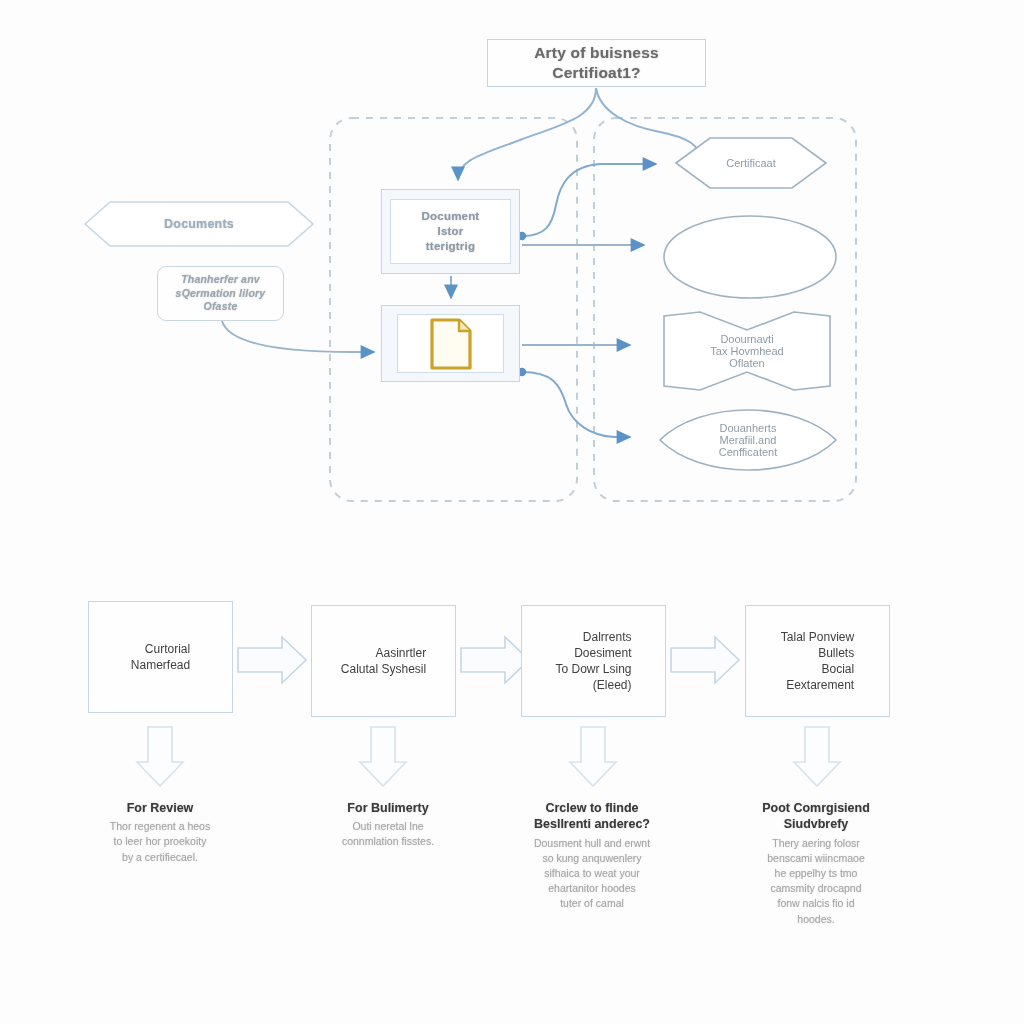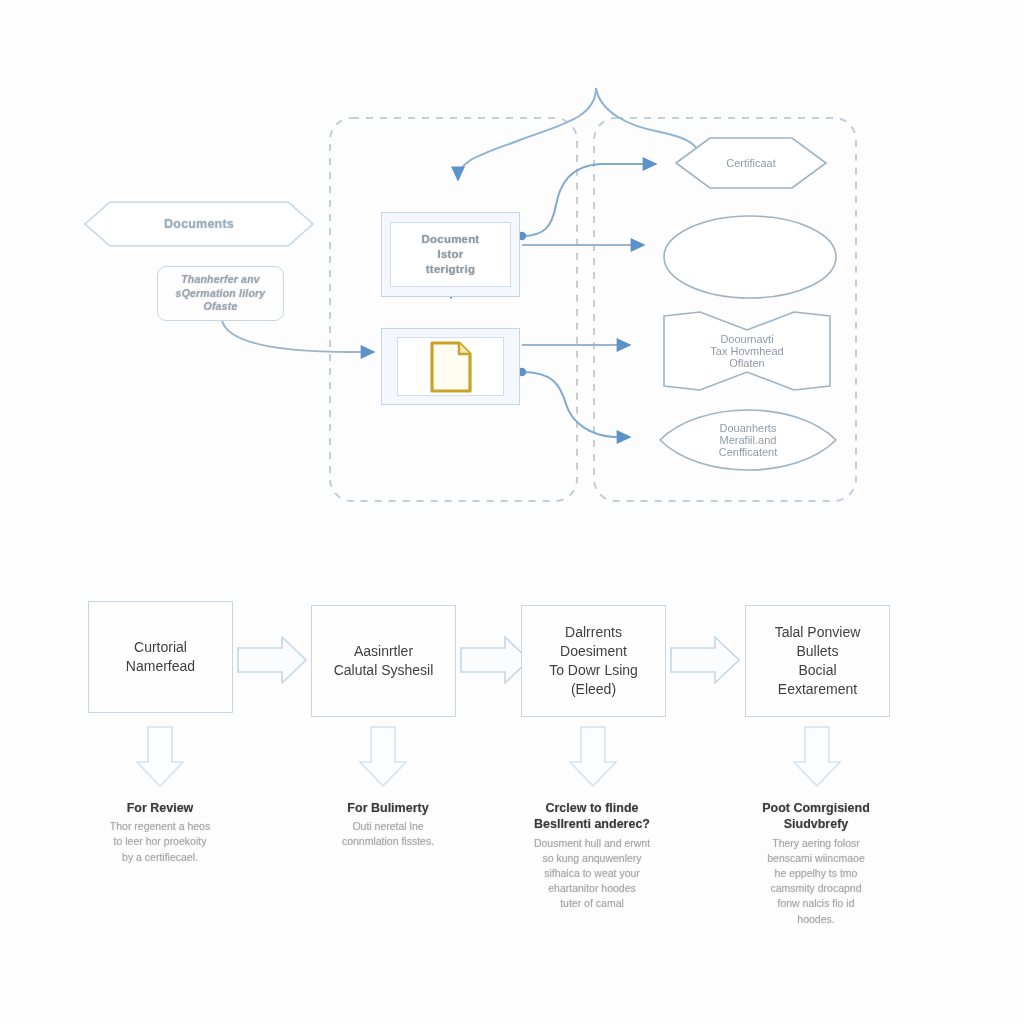--- a/index.html
+++ b/index.html
@@ -29,21 +29,21 @@
   
   #hex-documents{left:85px;top:202px;width:228px;height:44px;}
   #hex-documents .txt{font-size:12.5px;color:#9bb0c2;font-weight:bold;}
 
   
   #note-left{left:157px;top:266px;width:127px;height:55px;
     background:#fefefe;border:1.2px solid #c8d6e2;border-radius:9px;}
   #note-left .txt{font-size:10.5px;color:#9aa7b3;font-style:italic;}
 
   
-  .cbox{background:#f4f8fc;border:1.4px solid #c3d5e6;margin-top:23px;}
+  .cbox{background:#f4f8fc;border:1.4px solid #c3d5e6;}
   .cbox .inner{position:absolute;background:#ffffff;border:1.2px solid #cfdded;
     display:flex;align-items:center;justify-content:center;text-align:center;}
   #cbox1{left:381px;top:189px;width:139px;height:85px;}
   #cbox1 .inner{left:8px;top:9px;right:8px;bottom:9px;}
   #cbox1 .txt{font-size:11.5px;color:#8d9aa6;}
   #cbox2{left:381px;top:305px;width:139px;height:77px;}
   #cbox2 .inner{left:15px;top:8px;right:15px;bottom:8px;}
 
   
   .doc-icon{width:46px;height:56px;position:relative;}
@@ -52,21 +52,21 @@
   .rshape{position:absolute;display:flex;align-items:center;justify-content:center;text-align:center;}
   .rshape .txt{font-size:11px;color:#8f9ba6;position:relative;z-index:2;}
   #sh-certificaat{left:676px;top:138px;width:150px;height:50px;}
   #sh-collect{left:664px;top:216px;width:172px;height:82px;}
   #sh-tax{left:664px;top:312px;width:166px;height:78px;}
   #sh-merged{left:660px;top:400px;width:176px;height:80px;}
 
   
   .pbox{position:absolute;background:#fefefe;border:1.4px solid #c6d6e4;
     display:flex;align-items:center;justify-content:center;text-align:center;}
-  .pbox .txt{font-size:14px;color:#3f3f3f;line-height:1.35;}
+  .pbox .txt{font-size:12px;color:#3f3f3f;line-height:1.35;text-align:right;}
   #pbox1{left:88px;top:601px;width:143px;height:110px;}
   #pbox2{left:311px;top:605px;width:143px;height:110px;}
   #pbox3{left:521px;top:605px;width:143px;height:110px;}
   #pbox4{left:745px;top:605px;width:143px;height:110px;}
 
   
   .cap{position:absolute;width:200px;text-align:center;}
   .cap .cap-title{font-size:12.5px;font-weight:bold;color:#3a3a3a;line-height:1.3;
      text-shadow:0 0 1.2px rgba(110,110,110,.5);}
   .cap .cap-body{font-size:10.5px;color:#a6a6a6;line-height:1.45;margin-top:3px;
@@ -126,20 +126,26 @@
     </g>
 
     <g fill="#fcfdfe" stroke="#d6e2ec" stroke-width="1.6">
       <polygon points="148,727 172,727 172,762 183,762 160,786 137,762 148,762"></polygon>
       <polygon points="371,727 395,727 395,762 406,762 383,786 360,762 371,762"></polygon>
       <polygon points="581,727 605,727 605,762 616,762 593,786 570,762 581,762"></polygon>
       <polygon points="805,727 829,727 829,762 840,762 817,786 794,762 805,762"></polygon>
     </g>
   </svg>
 
+  <div class="node" id="topbox">
+    <div class="txt">
+      <div>Arty of buisness</div>
+      <div>Certifioat1?</div>
+    </div>
+  </div>
 
   <div class="node" id="hex-documents">
     <div class="txt">Documents</div>
   </div>
 
   <div class="node" id="note-left">
     <div class="txt">
       <div>Thanherfer anv</div>
       <div>sQermation lilory</div>
       <div>Ofaste</div>

